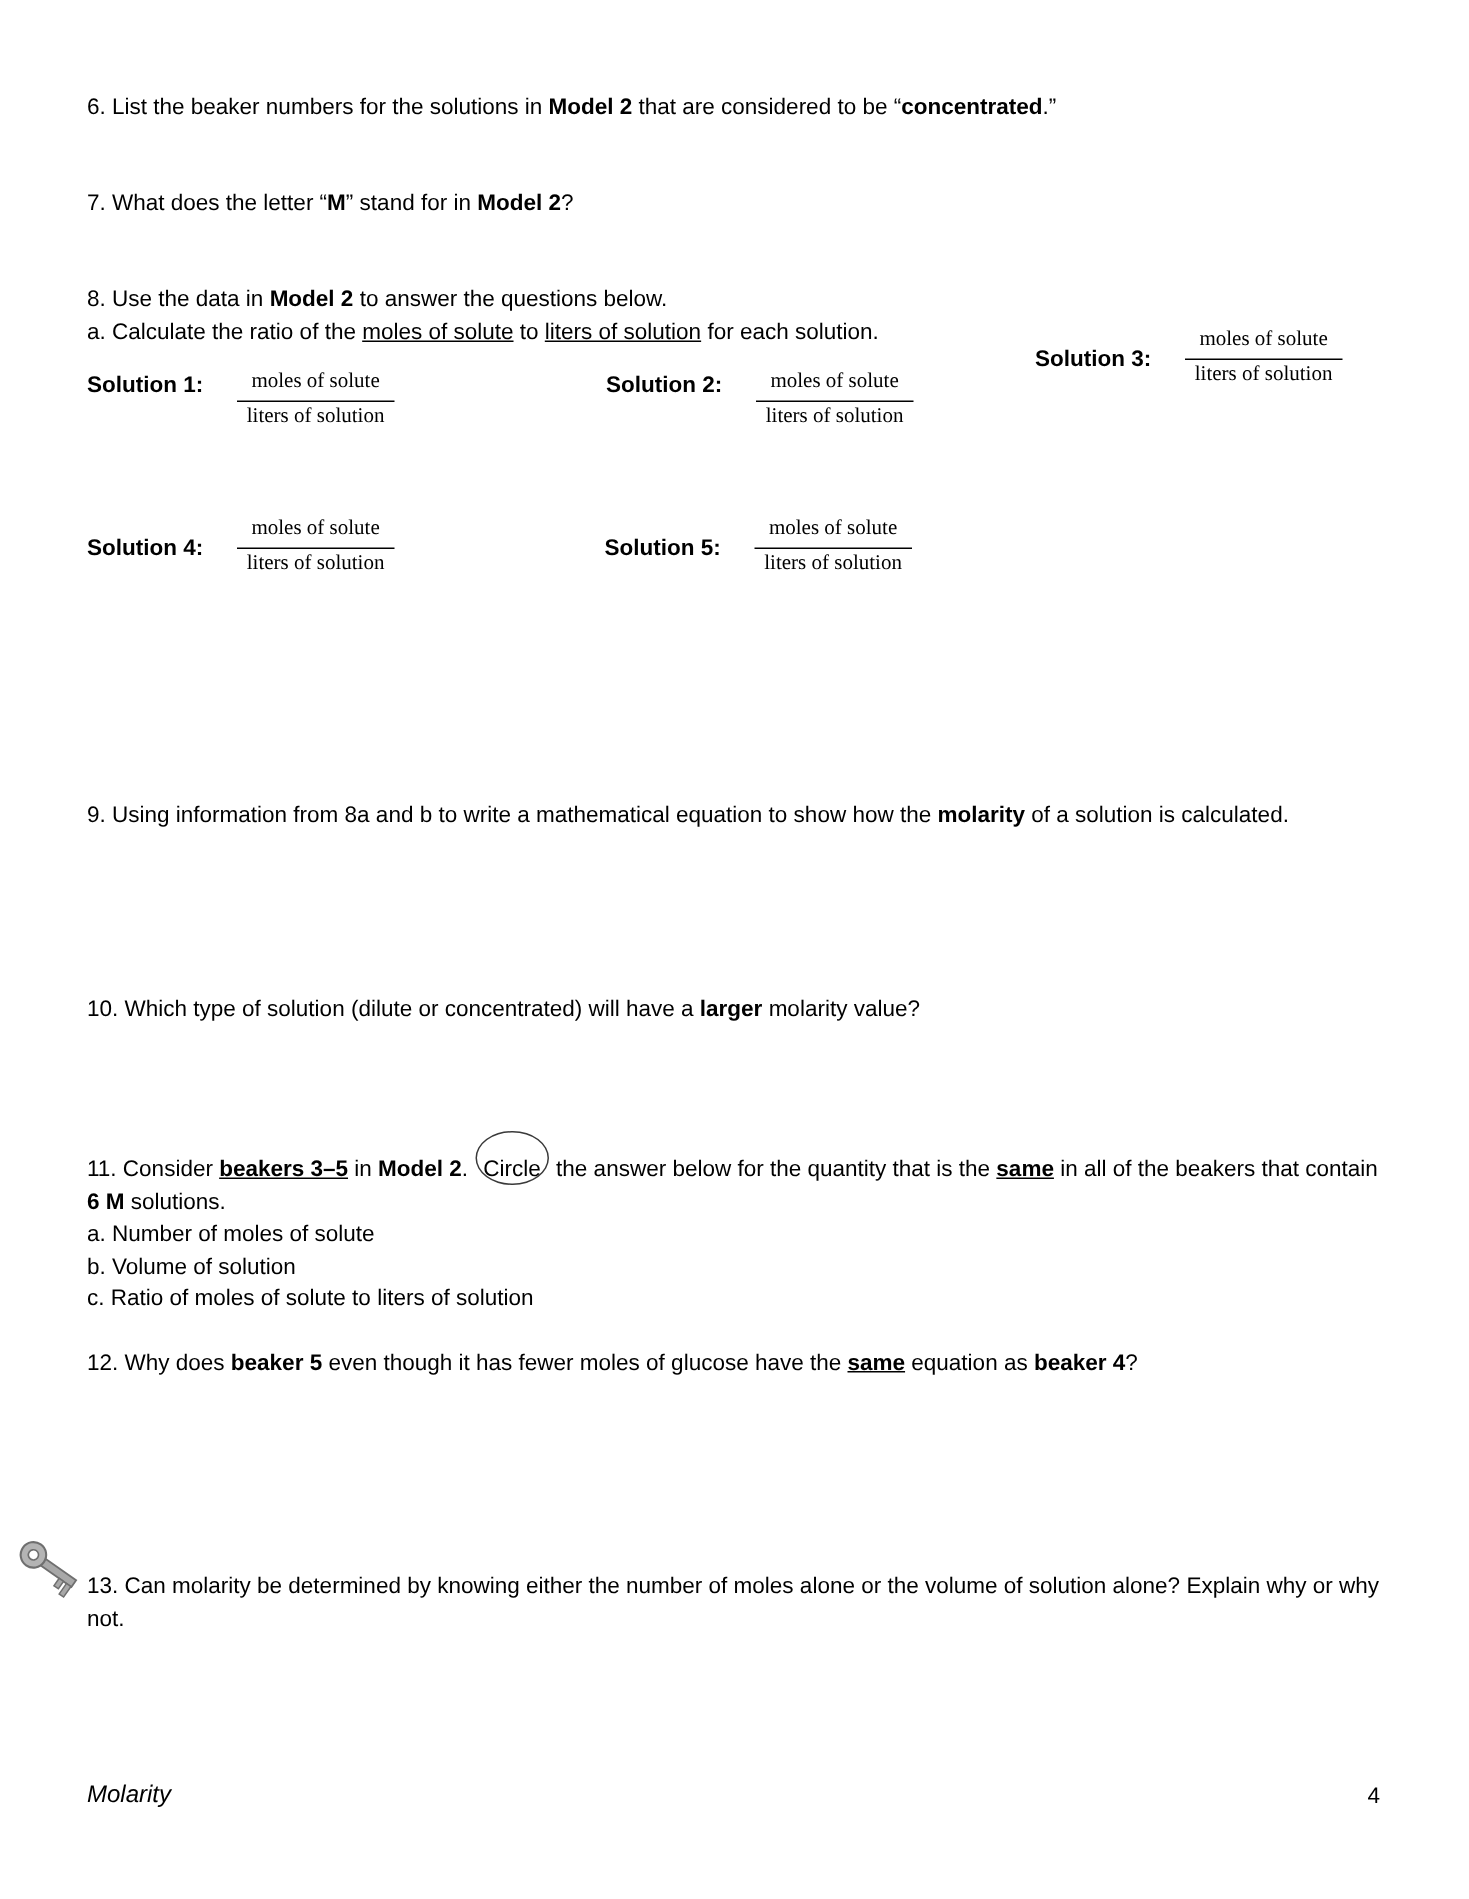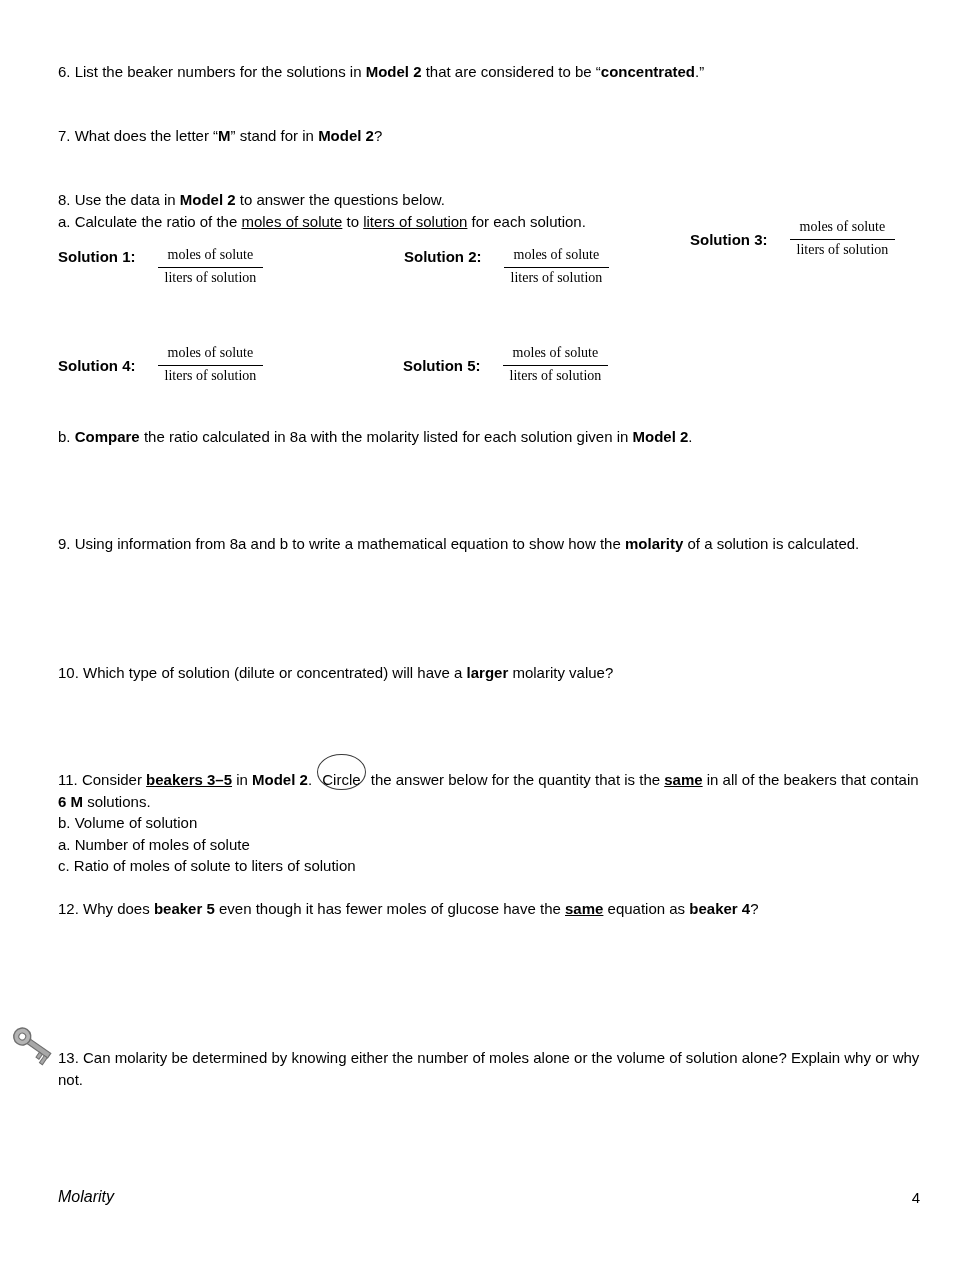--- a/index.html
+++ b/index.html
@@ -111,28 +111,27 @@
   </div>
 
   <div class="sol center-align" style="left:403px; top:344px">
     <span class="sol-label">Solution 5:</span>
     <span class="fraction">
       <span class="num">moles of solute</span>
       <span class="den">liters of solution</span>
     </span>
   </div>
 
-  <p class="q" style="top:426px"><span>b. </span><span class="b">Compare</span><span> the ratio calculated in 8a with the molarity listed for each solution given in </span><span class="b">Model 2</span><span>.</span></p>
   <p class="q" style="top:533px"><span>9. Using information from 8a and b to write a mathematical equation to show how the </span><span class="b">molarity</span><span> of a solution is calculated.</span></p>
   <p class="q" style="top:662px"><span>10. Which type of solution (dilute or concentrated) will have a </span><span class="b">larger</span><span> molarity value?</span></p>
 
   <div class="q" style="top:769px">
     <p><span>11. Consider </span><span class="b u">beakers 3–5</span><span> in </span><span class="b">Model 2</span><span>. </span><span class="circled">Circle</span><span> the answer below for the quantity that is the </span><span class="b u">same</span><span> in all of the beakers that contain </span><span class="b">6 M</span><span> solutions.</span></p>
+    <p class="opt">a. Number of moles of solute</p>
     <p class="opt">b. Volume of solution</p>
-    <p class="opt">a. Number of moles of solute</p>
     <p class="opt">c. Ratio of moles of solute to liters of solution</p>
   </div>
 
   <p class="q" style="top:898px"><span>12. Why does </span><span class="b">beaker 5</span><span> even though it has fewer moles of glucose have the </span><span class="b u">same</span><span> equation as </span><span class="b">beaker 4</span><span>?</span></p>
   <p class="q" style="top:1047px"><span>13. Can molarity be determined by knowing either the number of moles alone or the volume of solution alone? Explain why or why not.</span></p>
 
   <svg class="key" width="52" height="48" viewBox="0 0 52 48" aria-hidden="true">
     <g transform="rotate(35 26 24)">
       <rect x="17" y="20.5" width="27" height="5.5" fill="#a8a8a8" stroke="#6f6f6f" stroke-width="1.2"></rect>
       <rect x="34" y="26" width="3.6" height="6" fill="#a8a8a8" stroke="#6f6f6f" stroke-width="1"></rect>

